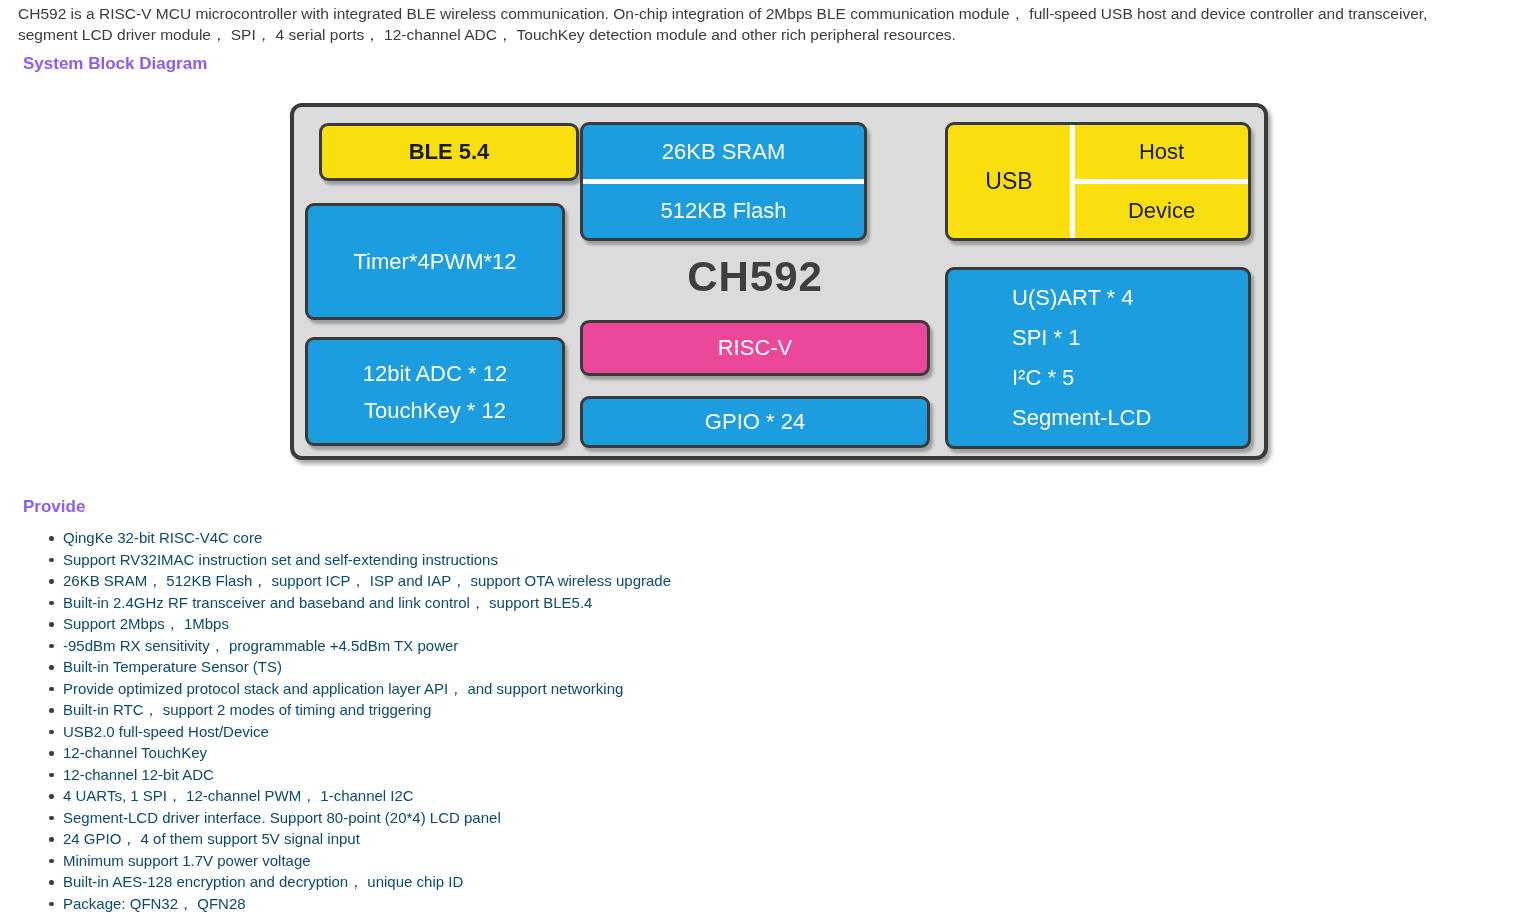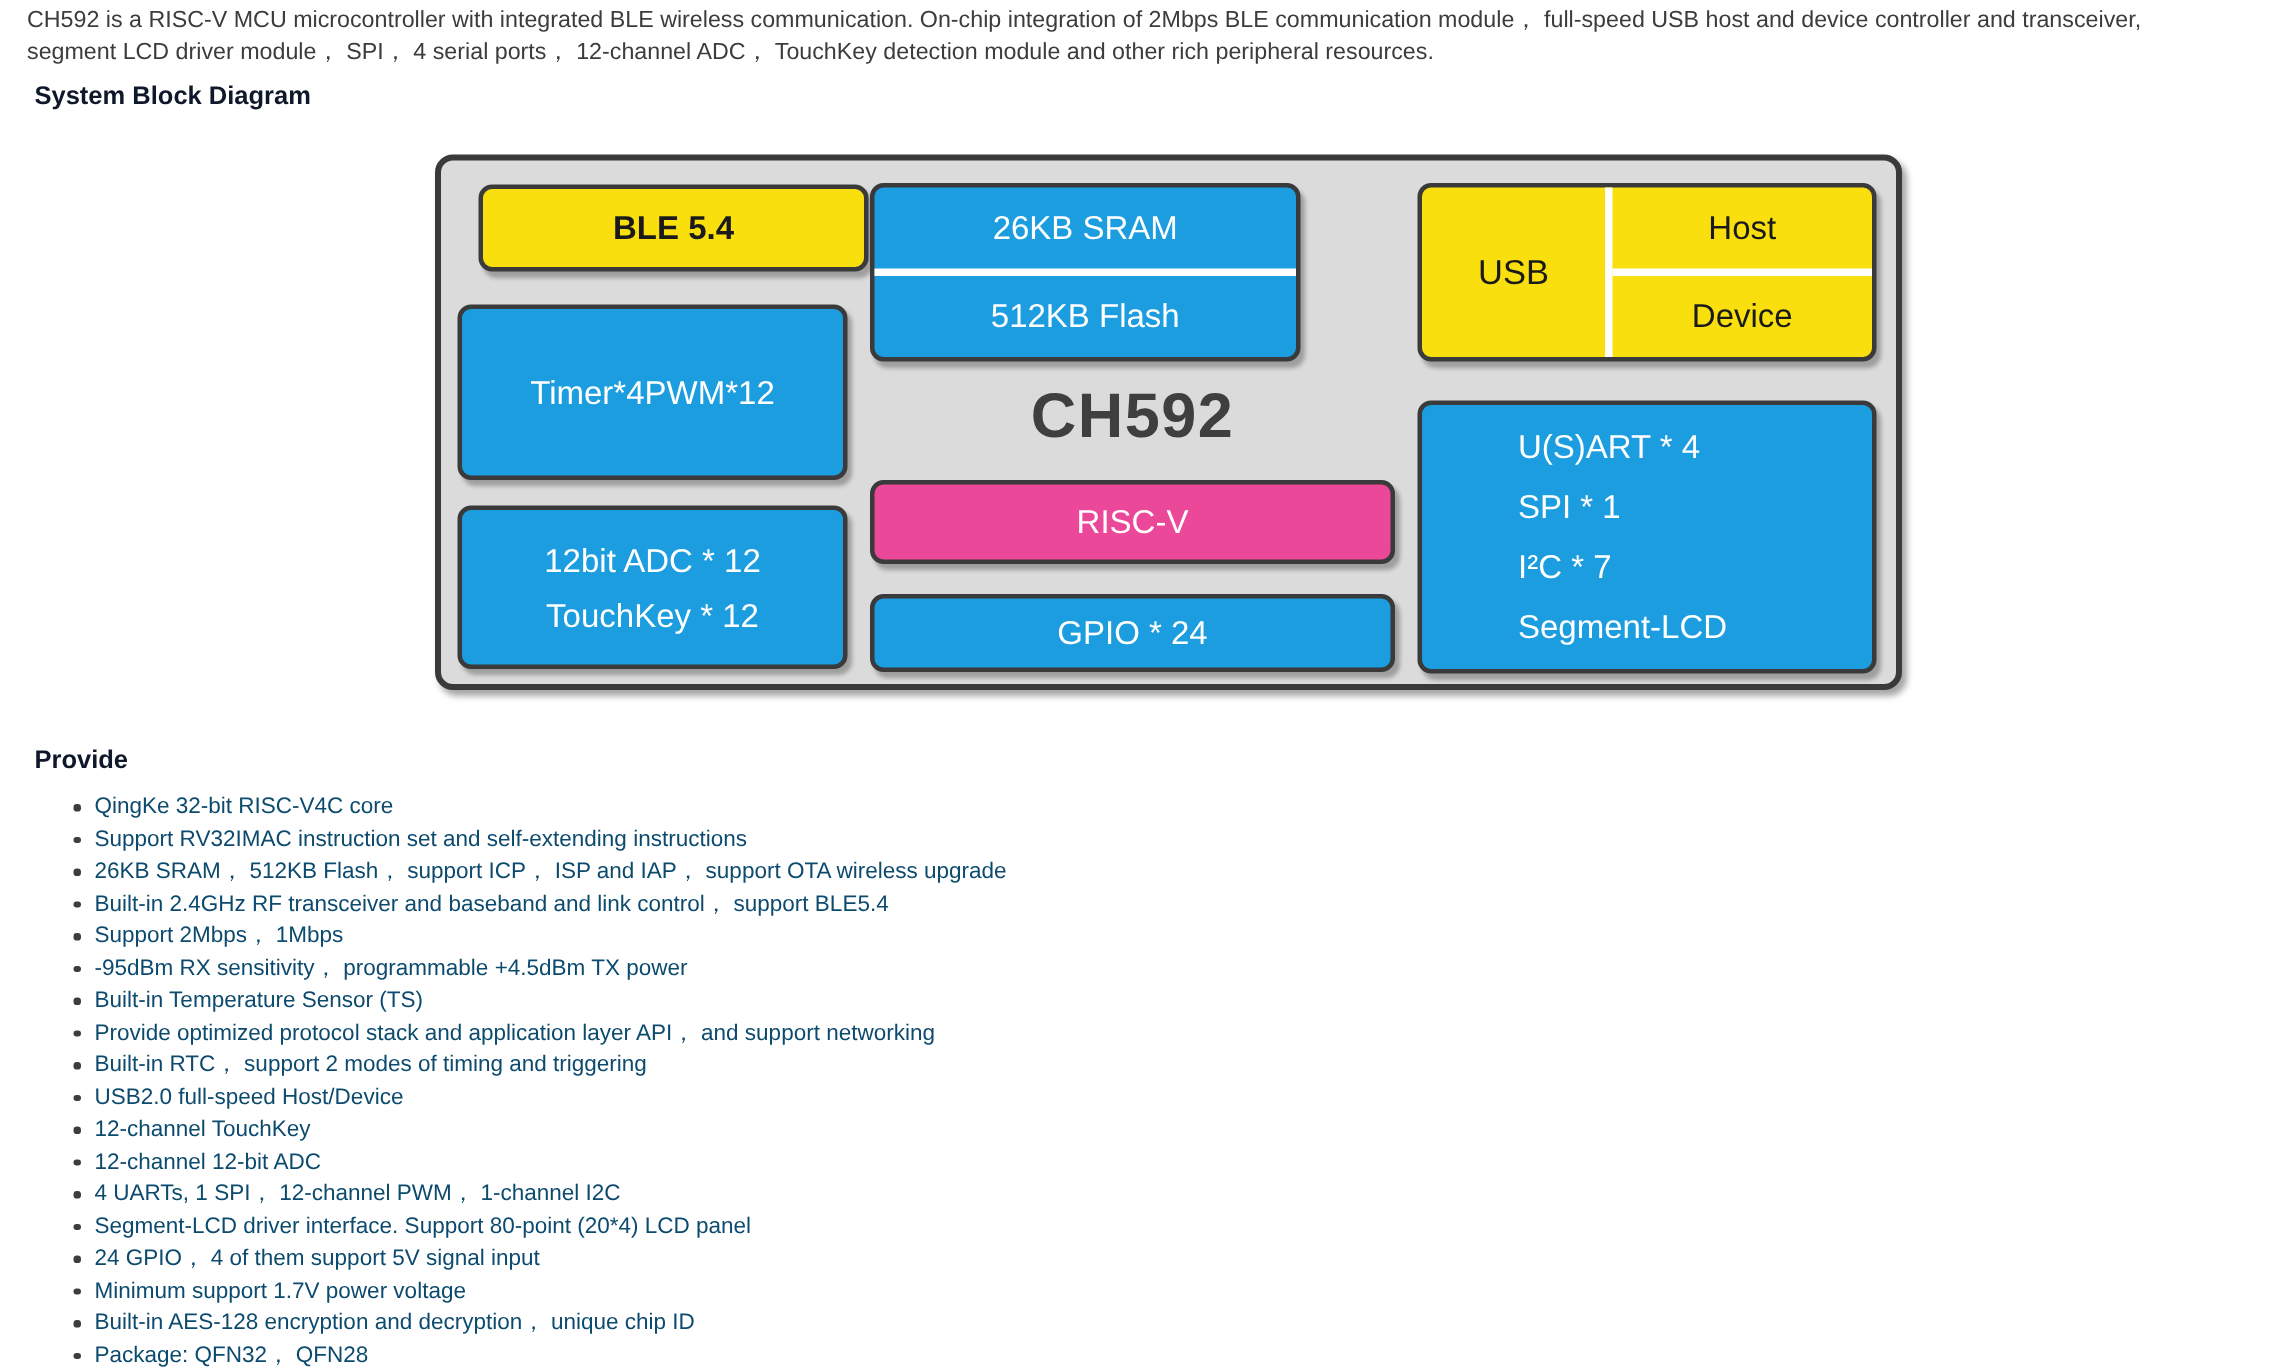--- a/index.html
+++ b/index.html
@@ -5,21 +5,21 @@
   * { margin:0; padding:0; box-sizing:border-box; }
   html,body { width:1522px; height:914px; background:#ffffff; overflow:hidden;
               font-family:"Liberation Sans","DejaVu Sans",sans-serif; }
   .page { position:relative; width:1522px; height:914px; }
 
   
   .intro { position:absolute; left:18px; top:4px; width:1496px;
            font-size:15.5px; line-height:20.5px; color:#3c3c3c; }
 
   
-  .section-heading { position:absolute; font-size:17px; font-weight:bold; color:#0f172a; }
+  .section-heading { position:absolute; font-size:17px; font-weight:bold; color:#8b5cf6; }
   .heading-diagram { left:23px; top:54px; }
   .heading-features { left:23px; top:497px; }
 
   
   .diagram { position:absolute; left:290px; top:103px; width:978px; height:357px;
              background:#DBDBDB; border:4px solid #3A3A3A; border-radius:12px;
              box-shadow:3px 4px 4px rgba(0,0,0,0.35); }
 
   .blk { position:absolute; border:3px solid #3A3A3A; border-radius:9px;
          display:flex; align-items:center; justify-content:center;
@@ -111,21 +111,21 @@
       <div class="usb-right">
         <div class="cell">Host</div>
         <div class="divider-h"></div>
         <div class="cell">Device</div>
       </div>
     </div>
 
     <div class="blk blue blk-periph">
       <span>U(S)ART * 4</span>
       <span>SPI * 1</span>
-      <span>I²C * 7</span>
+      <span>I²C * 5</span>
       <span>Segment-LCD</span>
     </div>
 
   </div>
 
   <h3 class="section-heading heading-features">Provide</h3>
 
   <ul class="features">
     <li>QingKe 32-bit RISC-V4C core</li>
     <li>Support RV32IMAC instruction set and self-extending instructions</li>

